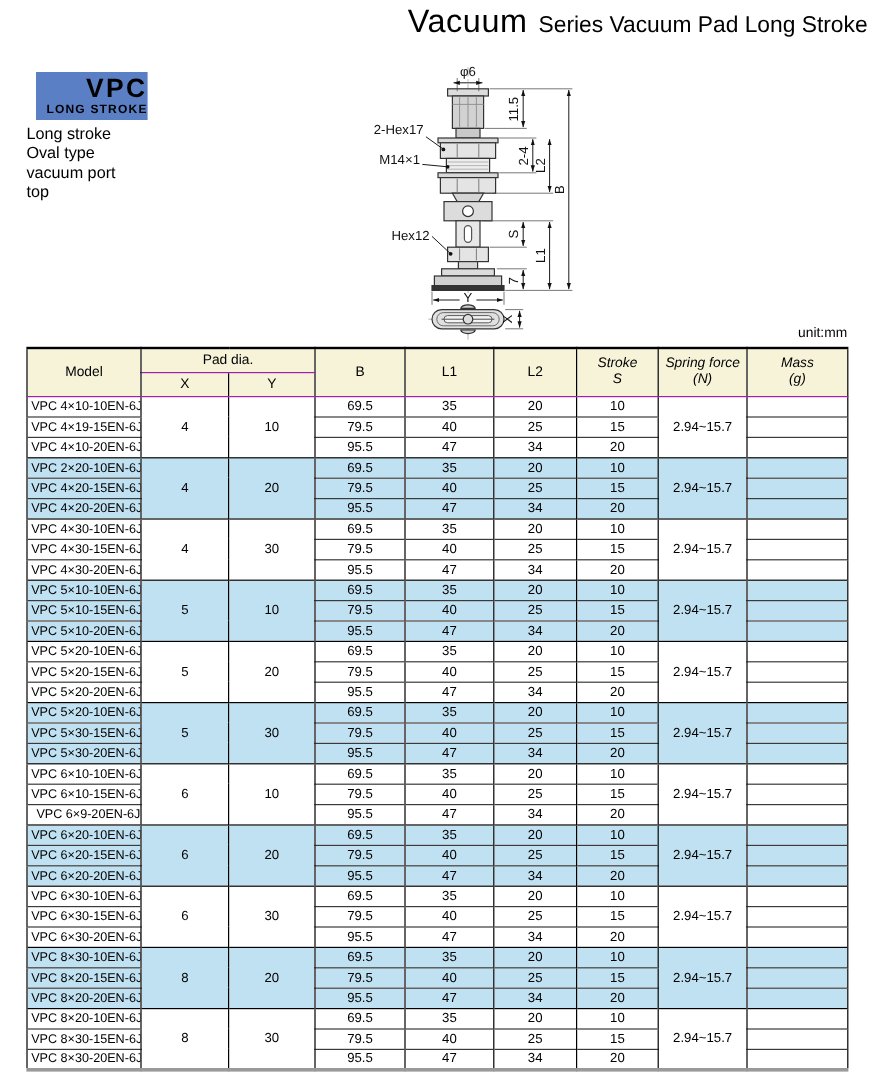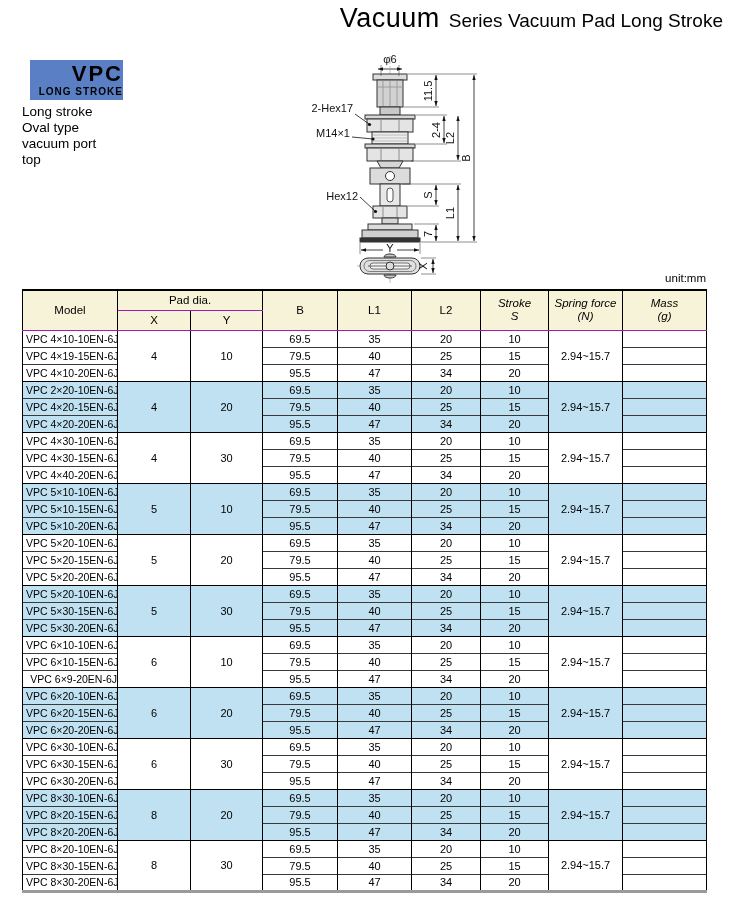--- a/index.html
+++ b/index.html
@@ -285,21 +285,21 @@
       </tr>
       <tr>
         <td class="model">VPC 4×30-15EN-6J</td>
         <td>79.5</td>
         <td>40</td>
         <td>25</td>
         <td>15</td>
         <td></td>
       </tr>
       <tr>
-        <td class="model">VPC 4×40-20EN-6J</td>
+        <td class="model">VPC 4×30-20EN-6J</td>
         <td>95.5</td>
         <td>47</td>
         <td>34</td>
         <td>20</td>
         <td></td>
       </tr>
       <tr class="shaded group-start">
         <td class="model">VPC 5×10-10EN-6J</td>
         <td rowspan="3">5</td>
         <td rowspan="3">10</td>

